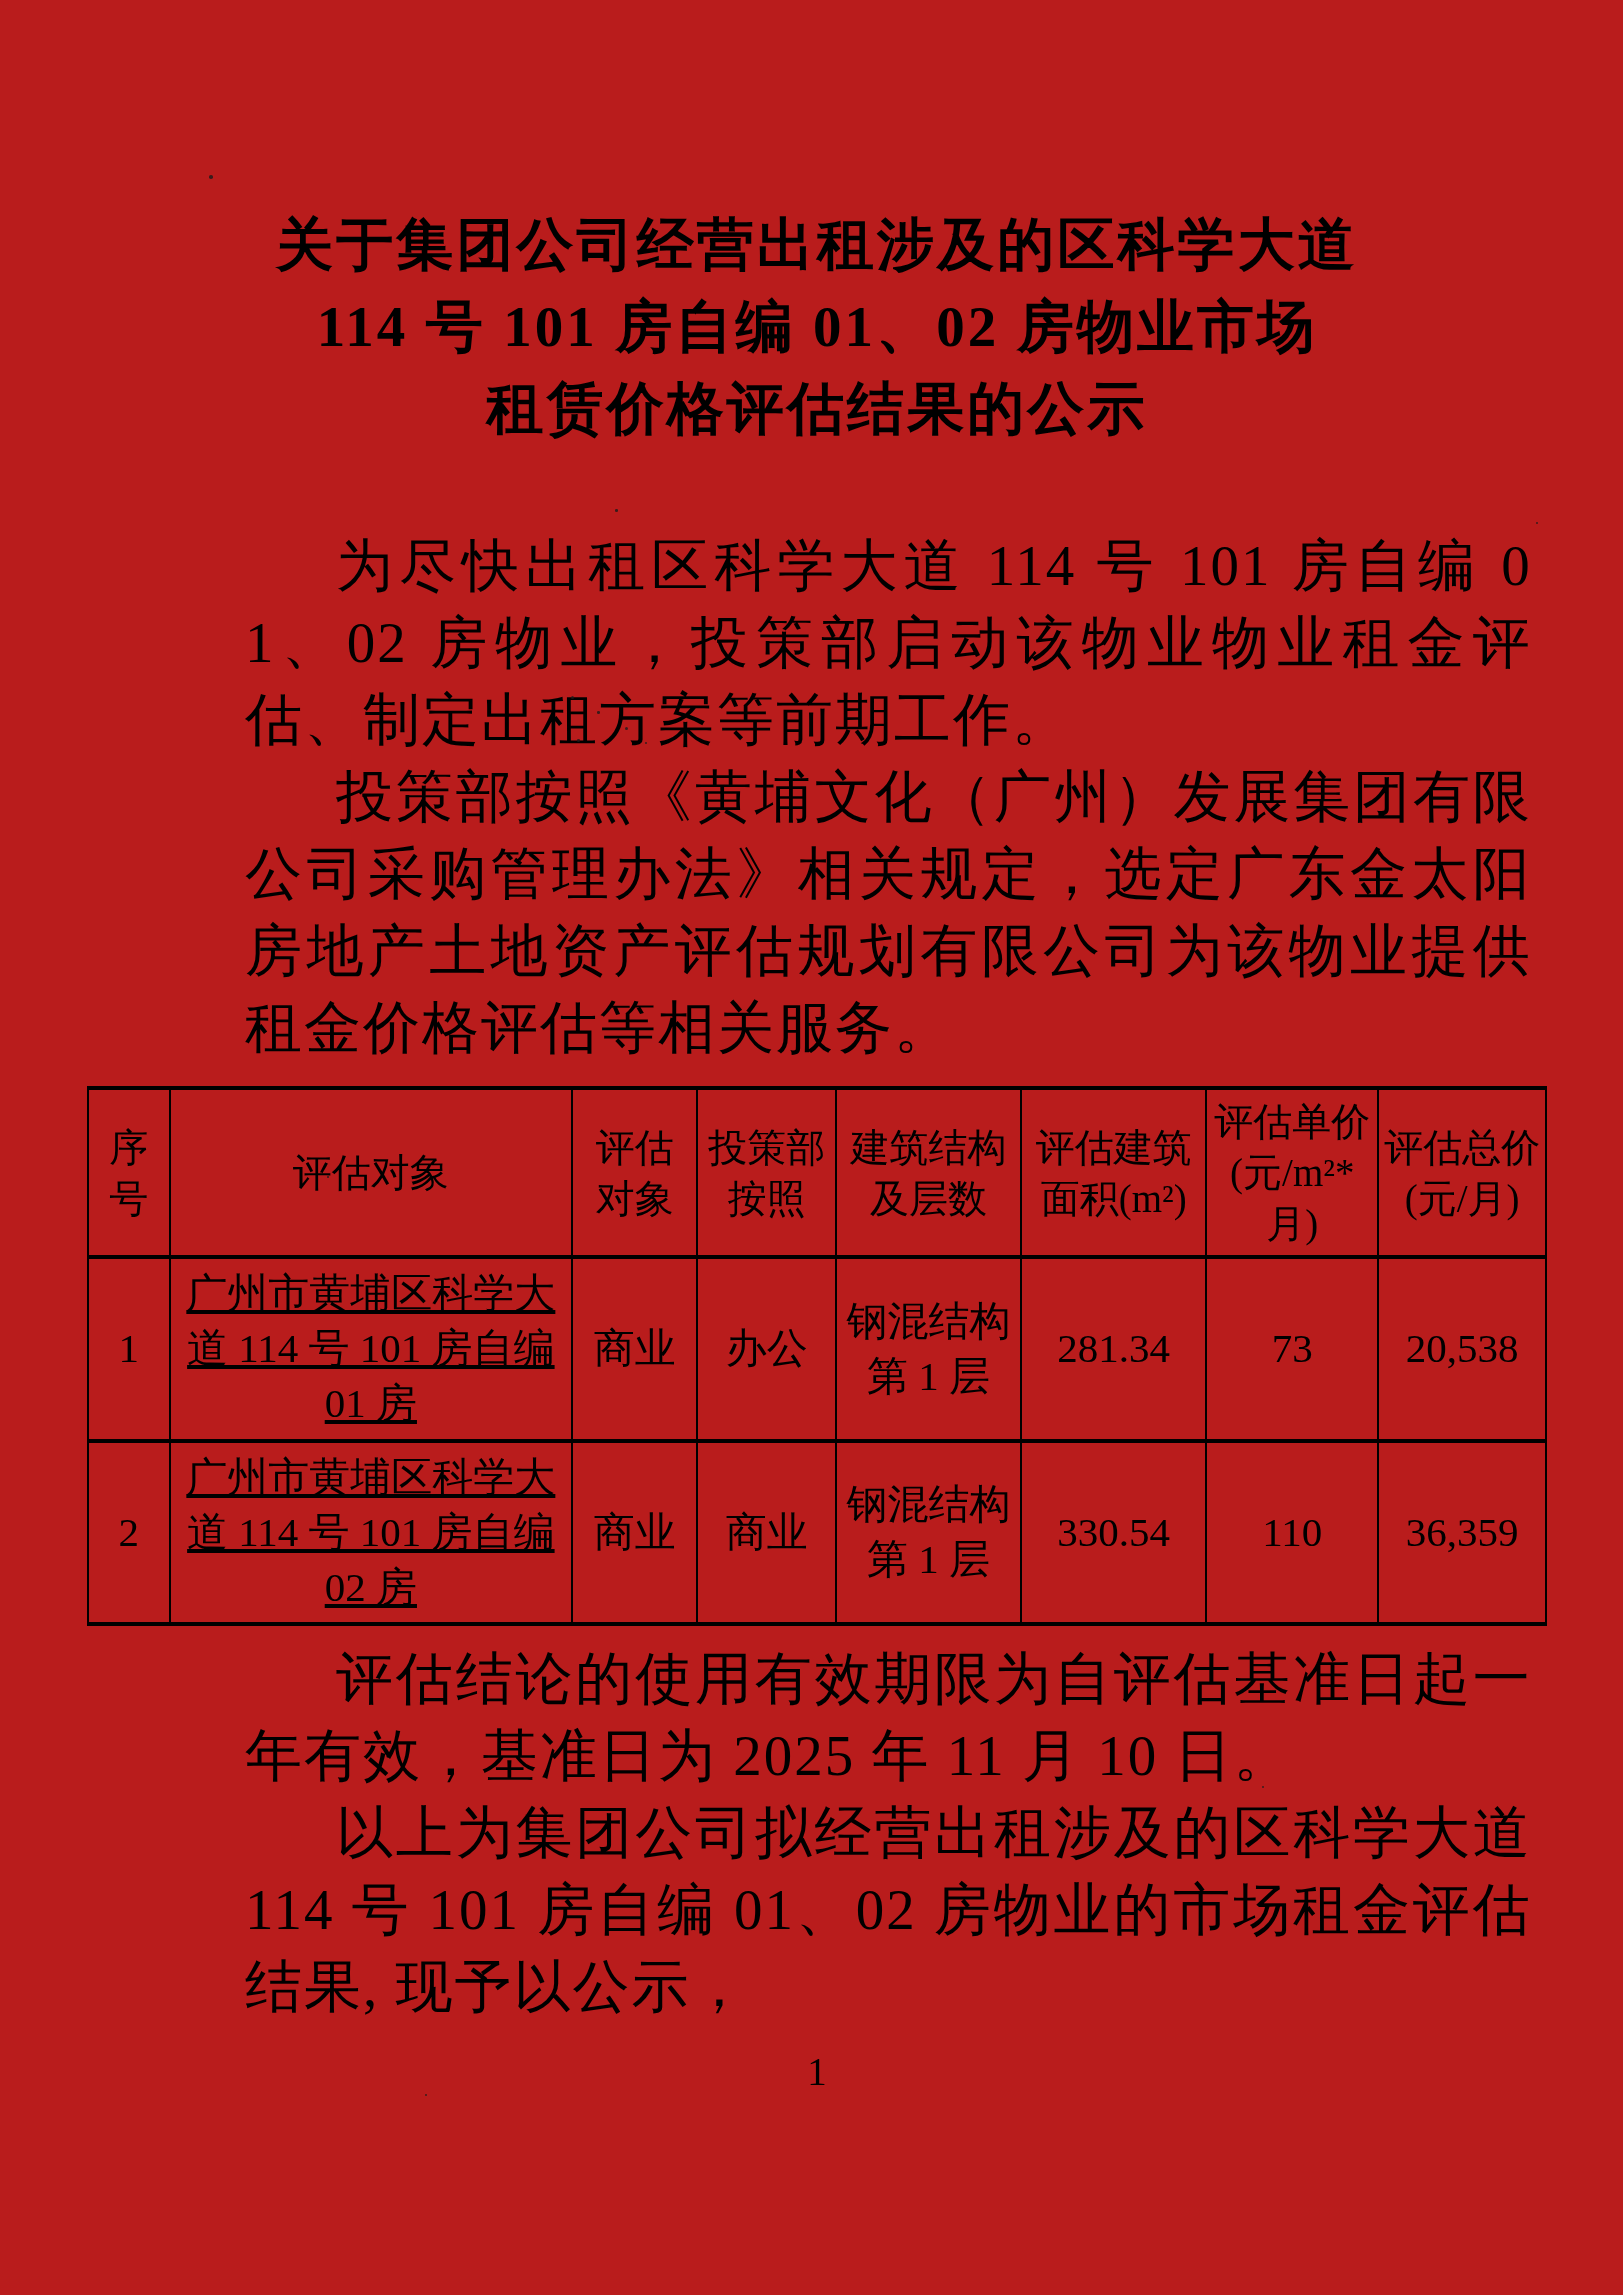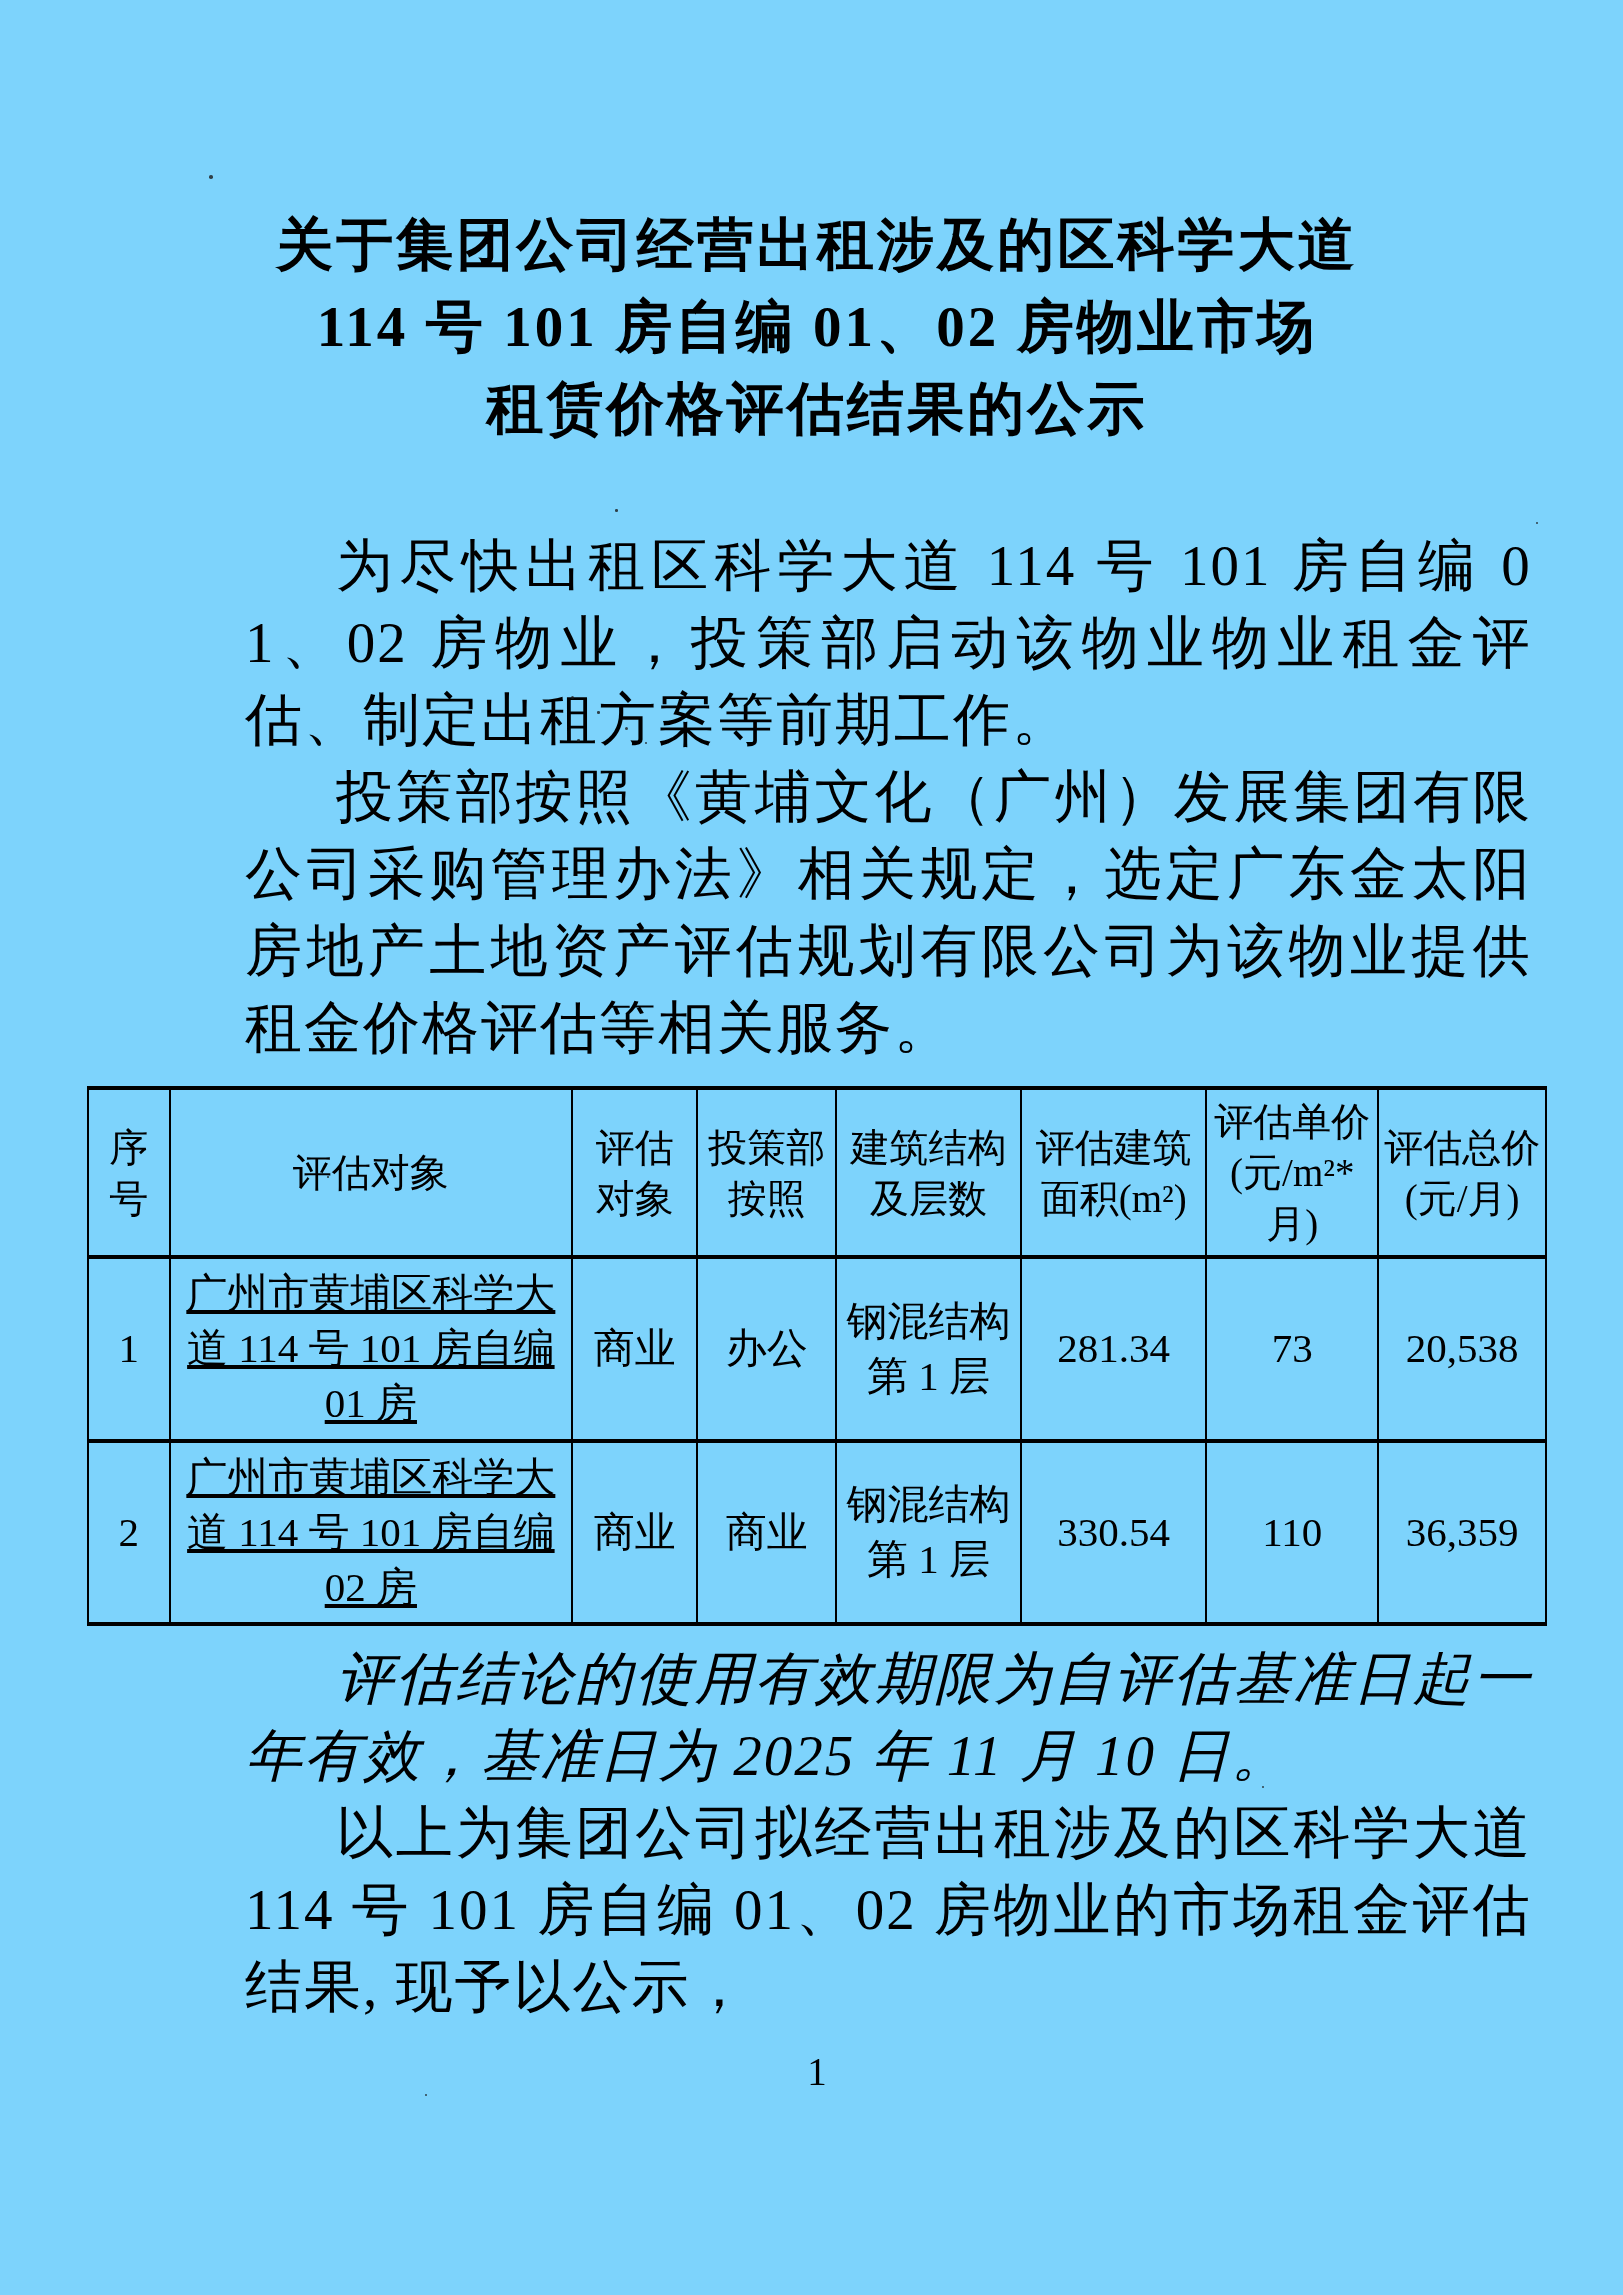--- a/index.html
+++ b/index.html
@@ -1,21 +1,21 @@
 <!DOCTYPE html>
 <html lang="zh" style="font-size:8.2px"><head>
 <meta charset="utf-8">
 <style>
   html, body { margin:0; padding:0; background:#9a9a9a; }
   .page {
     position: relative;
     width: 1623px;
     height: 2295px;
     margin: 0 auto;
-    background: #7dd3fc;
+    background: #b91c1c;
     color: #000;
     font-family: "Liberation Serif", "DejaVu Serif", serif;
     box-sizing: border-box;
     padding: 204px 76px 0 87px;
     overflow: hidden;
   }
   
   .title {
     margin: 0 0 77px 0;
     text-align: center;
@@ -60,21 +60,21 @@
   table.assess td {
     font-size: 41px;
     line-height: 55px;
     padding-top: 7.2px;
     padding-bottom: 7.2px;
   }
   th.hpad { padding-left: 20.4px; padding-right: 20.4px; }
   td.obj  { font-size: 38px; padding-left: 2px; padding-right: 2px; text-decoration: underline; }
   td.num  { text-align: right; padding-right: 23px; }
   
-  .after-table { margin-top: 14.3px; font-style: italic; }
+  .after-table { margin-top: 14.3px; }
   
   .page-number {
     margin-top: 23.5px;
     text-align: center;
     font-size: 39px;
     line-height: 46px;
   }
   
   .speck {
     position: absolute;

